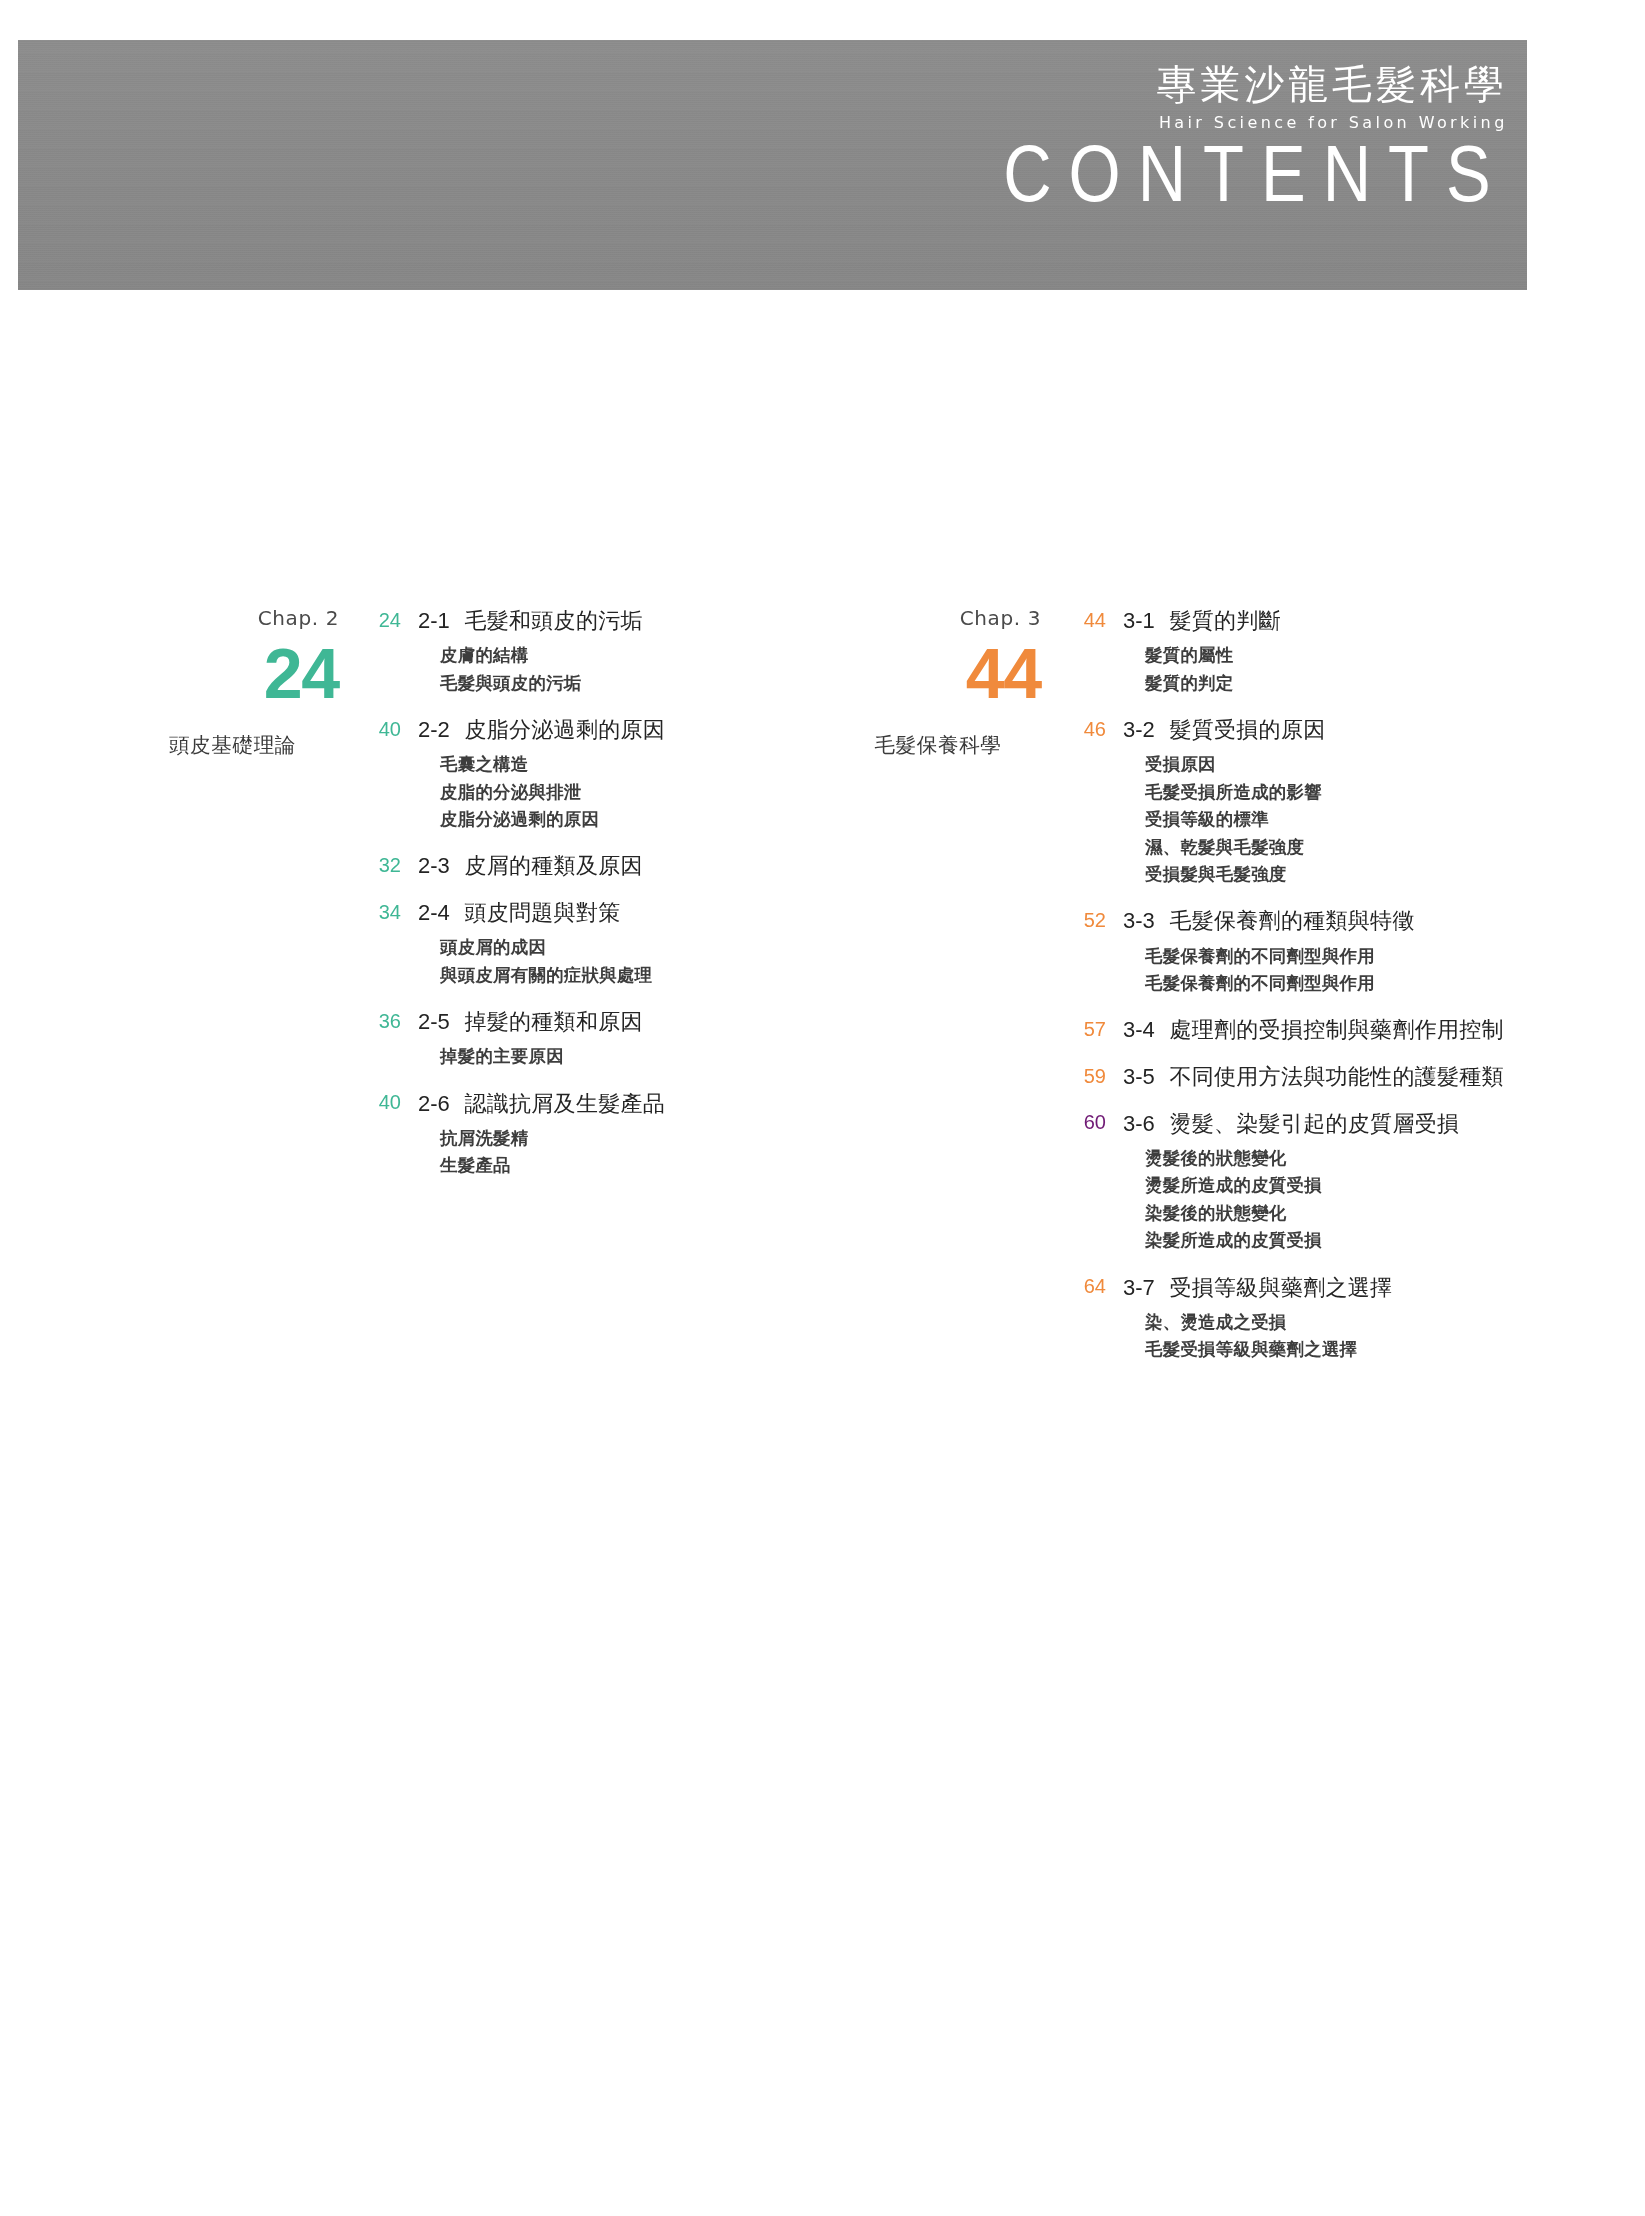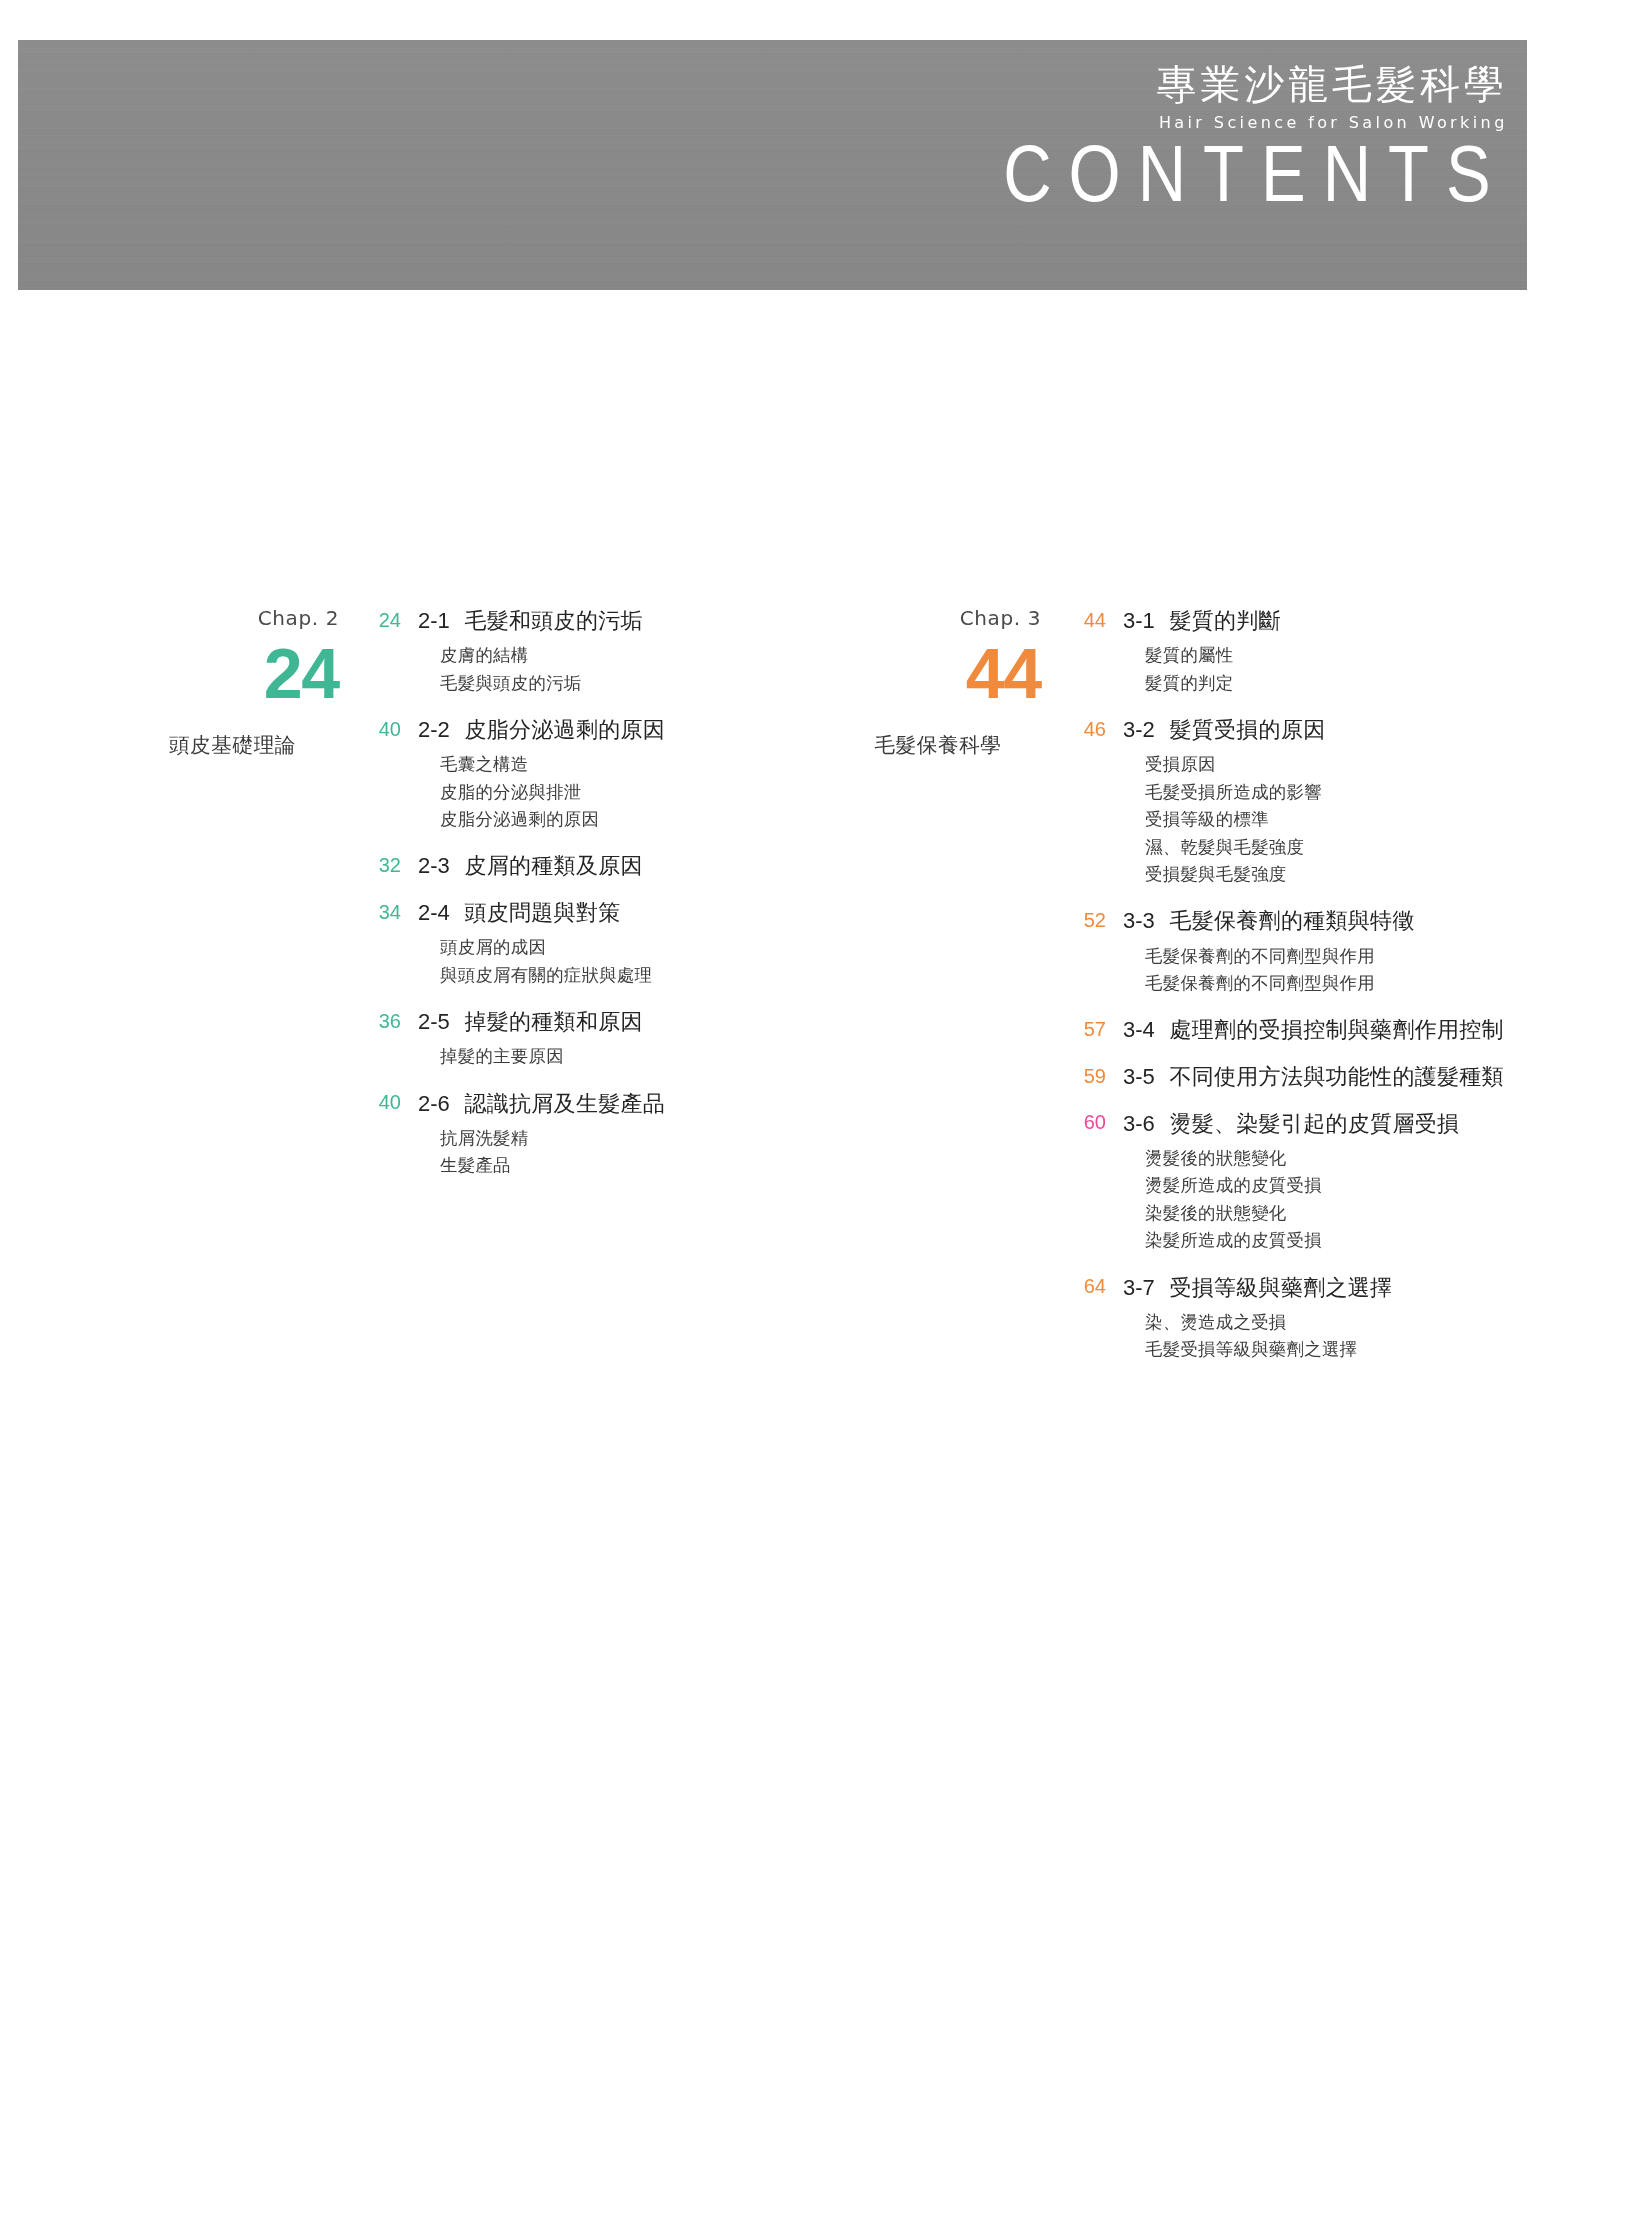--- a/index.html
+++ b/index.html
@@ -152,20 +152,21 @@
     margin-top: 6.4px;
     margin-bottom: 14px;
     padding-left: 22px;
   }
   .subitem {
     font-size: 17.4px;
     color: #3d3d3d;
     line-height: 1.58;
     letter-spacing: 0.3px;
     white-space: nowrap;
+    font-weight: bold;
   }
   .entry.no-sub { margin-bottom: 17px; }
 </style>
 </head>
 <body>
 
 <div class="header-band">
   <div class="header-text-block">
     <div class="header-title-cn">專業沙龍毛髮科學</div>
     <div class="header-title-en">Hair Science for Salon Working</div>
@@ -302,21 +303,21 @@
       </div>
 
       <div class="entry no-sub">
         <div class="entry-page" style="color:#f08a3c">59</div>
         <div class="entry-body">
           <div class="entry-title"><span class="sec-no">3-5</span>&nbsp; <span>不同使用方法與功能性的護髮種類</span></div>
         </div>
       </div>
 
       <div class="entry">
-        <div class="entry-page" style="color:#ec4899">60</div>
+        <div class="entry-page" style="color:#701a75">60</div>
         <div class="entry-body">
           <div class="entry-title"><span class="sec-no">3-6</span>&nbsp; <span>燙髮、染髮引起的皮質層受損</span></div>
           <div class="sublist">
             <div class="subitem">燙髮後的狀態變化</div>
             <div class="subitem">燙髮所造成的皮質受損</div>
             <div class="subitem">染髮後的狀態變化</div>
             <div class="subitem">染髮所造成的皮質受損</div>
           </div>
         </div>
       </div>

